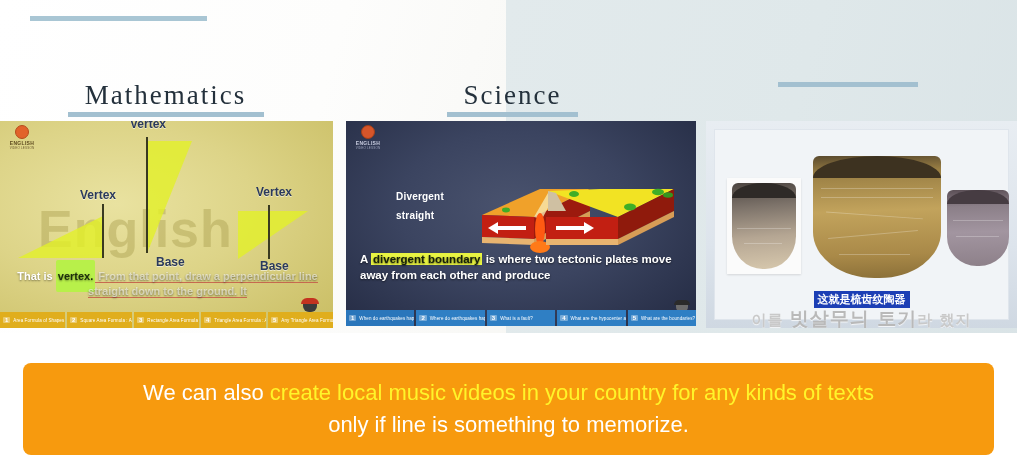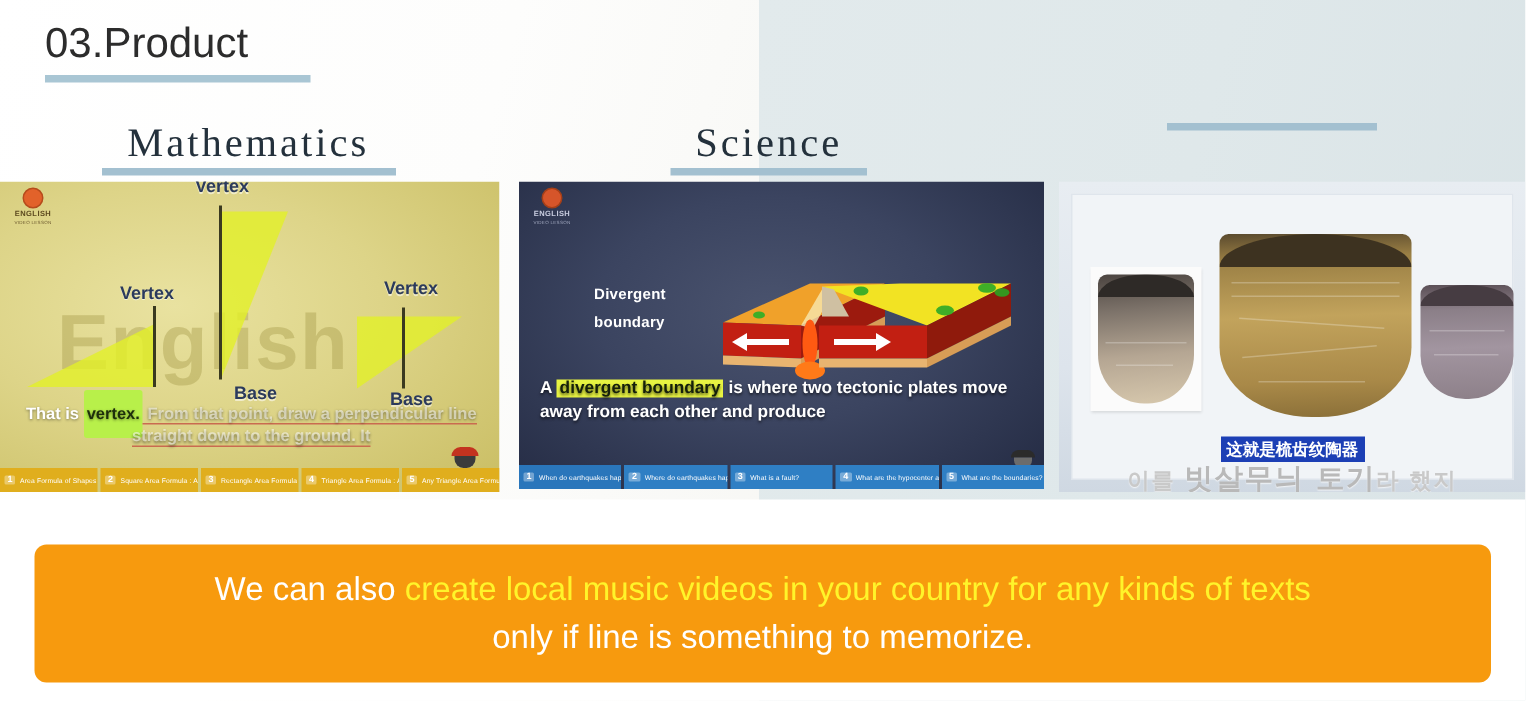--- a/index.html
+++ b/index.html
@@ -268,21 +268,20 @@
   .footer .accent { color: #fff42a; }
 </style>
 </head>
 <body>
 
 <div class="bg-left"></div>
 <div class="bg-right"></div>
 <div class="bg-bottom"></div>
 
 <div class="page-title-wrap">
-  <div class="page-title">03.Product</div>
   <div class="title-rule"></div>
 </div>
 
 <div class="heading" id="h-math">
   <div class="htext">Mathematics</div>
   <div class="hrule"></div>
 </div>
 <div class="heading" id="h-sci">
   <div class="htext">Science</div>
   <div class="hrule"></div>
@@ -361,21 +360,21 @@
   <div class="sci-slide">
 
     <div class="logo-badge">
       <div class="lb-circle"></div>
       <div class="lb-t1">ENGLISH</div>
       <div class="lb-t2">VIDEO LESSON</div>
     </div>
 
     <div class="sci-title">
       <div>Divergent</div>
-      <div>boundary</div>
+      <div>straight</div>
     </div>
 
     <div class="plate-wrap">
       <svg width="200" height="80" viewBox="0 0 200 80">
 
         <polygon points="4,38 62,12 112,12 56,40" fill="#f0a12a"></polygon>
         <polygon points="4,38 56,40 56,62 4,60" fill="#c21f12"></polygon>
         <polygon points="4,60 56,62 56,68 4,66" fill="#e8b470"></polygon>
         <polygon points="56,40 112,12 112,34 56,62" fill="#9c1a0e"></polygon>
         <polygon points="56,62 112,34 112,40 56,68" fill="#d79d56"></polygon>

